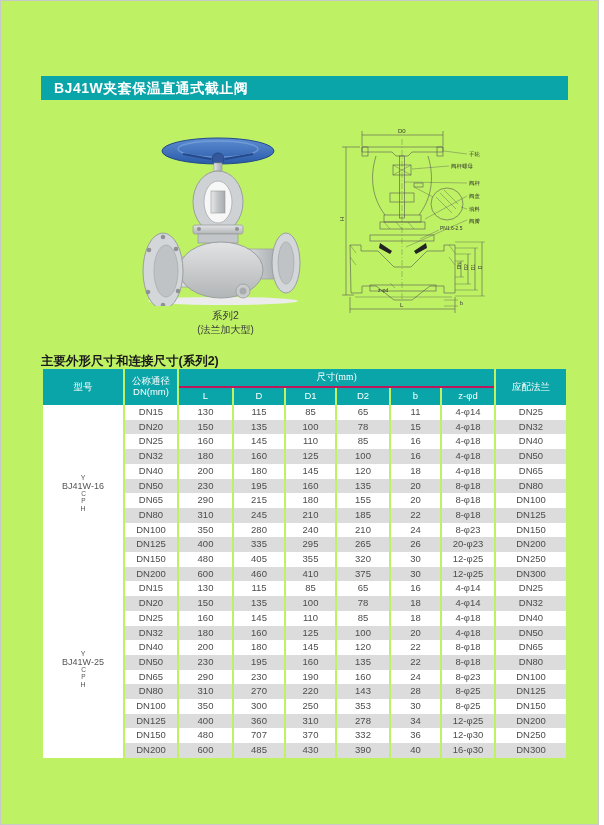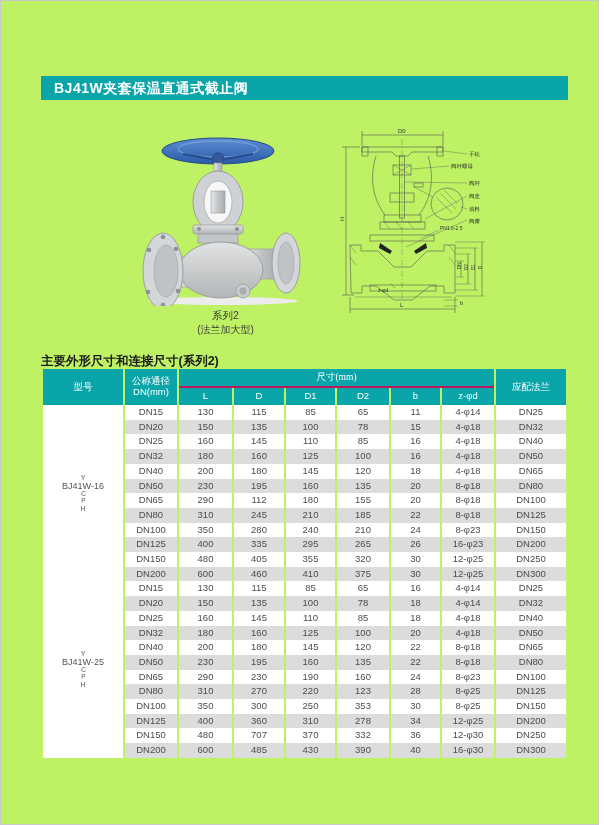--- a/index.html
+++ b/index.html
@@ -315,21 +315,21 @@
           <td class="data">195</td>
           <td class="data">160</td>
           <td class="data">135</td>
           <td class="data">20</td>
           <td class="data">8-φ18</td>
           <td class="data">DN80</td>
         </tr>
         <tr>
           <td class="data">DN65</td>
           <td class="data">290</td>
-          <td class="data">112</td>
+          <td class="data">215</td>
           <td class="data">180</td>
           <td class="data">155</td>
           <td class="data">20</td>
           <td class="data">8-φ18</td>
           <td class="data">DN100</td>
         </tr>
         <tr>
           <td class="data">DN80</td>
           <td class="data">310</td>
           <td class="data">245</td>
@@ -349,21 +349,21 @@
           <td class="data">8-φ23</td>
           <td class="data">DN150</td>
         </tr>
         <tr>
           <td class="data">DN125</td>
           <td class="data">400</td>
           <td class="data">335</td>
           <td class="data">295</td>
           <td class="data">265</td>
           <td class="data">26</td>
-          <td class="data">16-φ23</td>
+          <td class="data">20-φ23</td>
           <td class="data">DN200</td>
         </tr>
         <tr>
           <td class="data">DN150</td>
           <td class="data">480</td>
           <td class="data">405</td>
           <td class="data">355</td>
           <td class="data">320</td>
           <td class="data">30</td>
           <td class="data">12-φ25</td>
@@ -454,21 +454,21 @@
           <td class="data">160</td>
           <td class="data">24</td>
           <td class="data">8-φ23</td>
           <td class="data">DN100</td>
         </tr>
         <tr>
           <td class="data">DN80</td>
           <td class="data">310</td>
           <td class="data">270</td>
           <td class="data">220</td>
-          <td class="data">123</td>
+          <td class="data">143</td>
           <td class="data">28</td>
           <td class="data">8-φ25</td>
           <td class="data">DN125</td>
         </tr>
         <tr>
           <td class="data">DN100</td>
           <td class="data">350</td>
           <td class="data">300</td>
           <td class="data">250</td>
           <td class="data">353</td>

